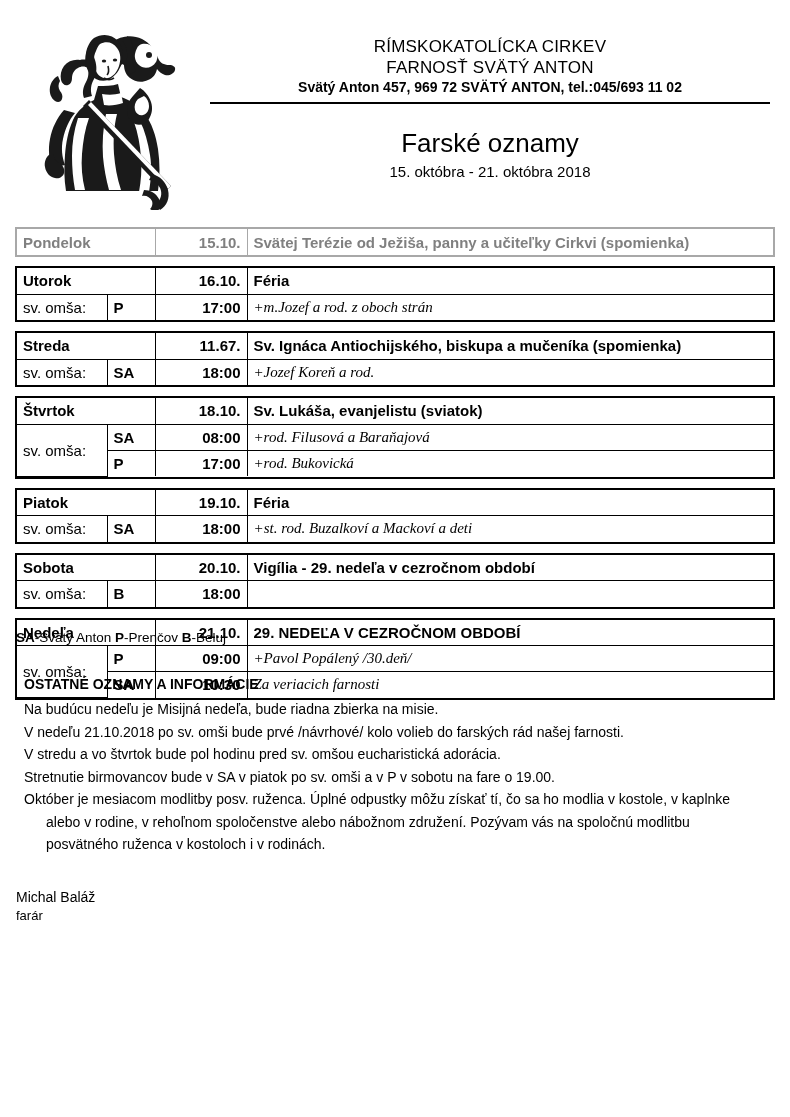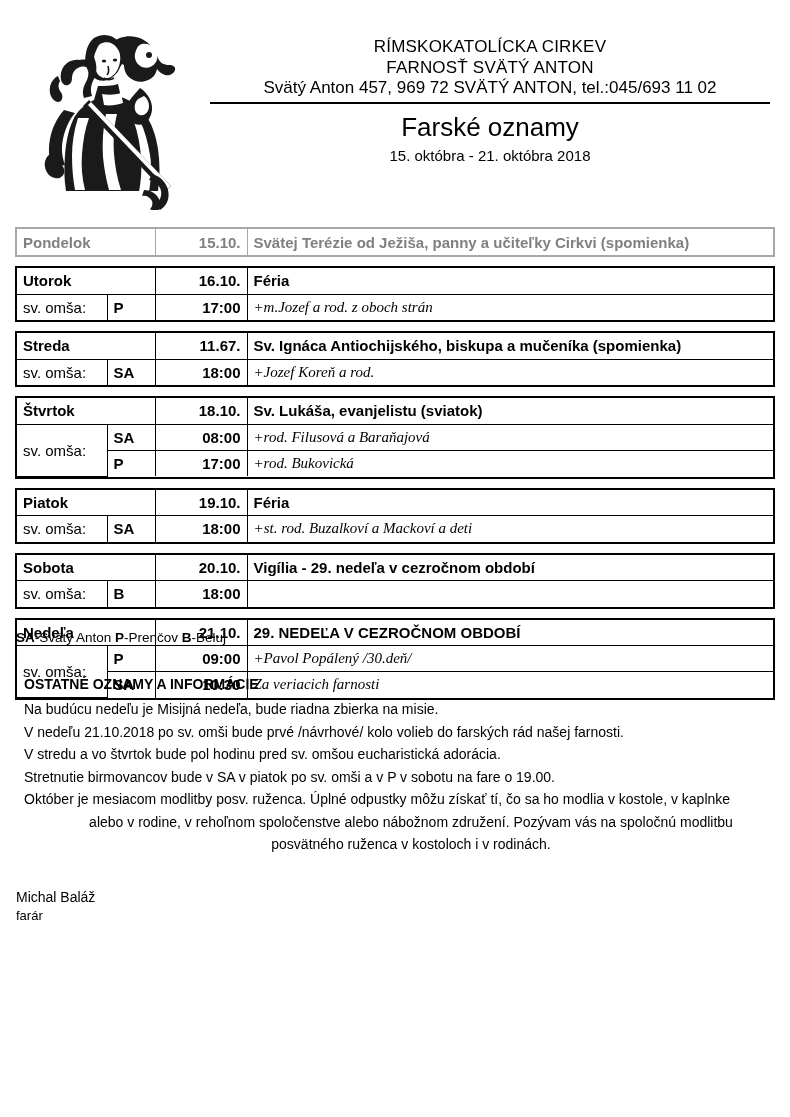--- a/index.html
+++ b/index.html
@@ -38,38 +38,38 @@
     width: 580px;
     text-align: center;
   }
   .org-line1, .org-line2 {
     font-size: 17px;
     letter-spacing: .2px;
     line-height: 21px;
     white-space: nowrap;
   }
   .org-addr {
-    font-size: 17px;
-    font-weight: normal;
+    font-size: 14px;
+    font-weight: bold;
     line-height: 17px;
     margin-top: 1px;
     white-space: nowrap;
   }
   .rule {
     position: absolute;
     left: 210px;
     top: 102px;
     width: 560px;
     height: 0;
     border-top: 2px solid #000;
   }
   .title-block {
     position: absolute;
     left: 200px;
-    top: 112px;
+    top: 128px;
     width: 580px;
     text-align: center;
   }
   .title1 {
     font-size: 26px;
     line-height: 31px;
     white-space: nowrap;
   }
   .title2 {
     font-size: 26px;
@@ -183,21 +183,20 @@
     font-weight: bold;
     line-height: 22px;
     margin-bottom: 3px;
   }
   .note-line {
     font-size: 14px;
     line-height: 22.5px;
   }
   .note-line.indent {
     padding-left: 22px;
-    text-align: center;
   }
 
   .signature {
     position: absolute;
     left: 16px;
     top: 888px;
   }
   .sig-name { font-size: 14px; line-height: 19px; }
   .sig-role { font-size: 13px; line-height: 18px; }
 </style>

